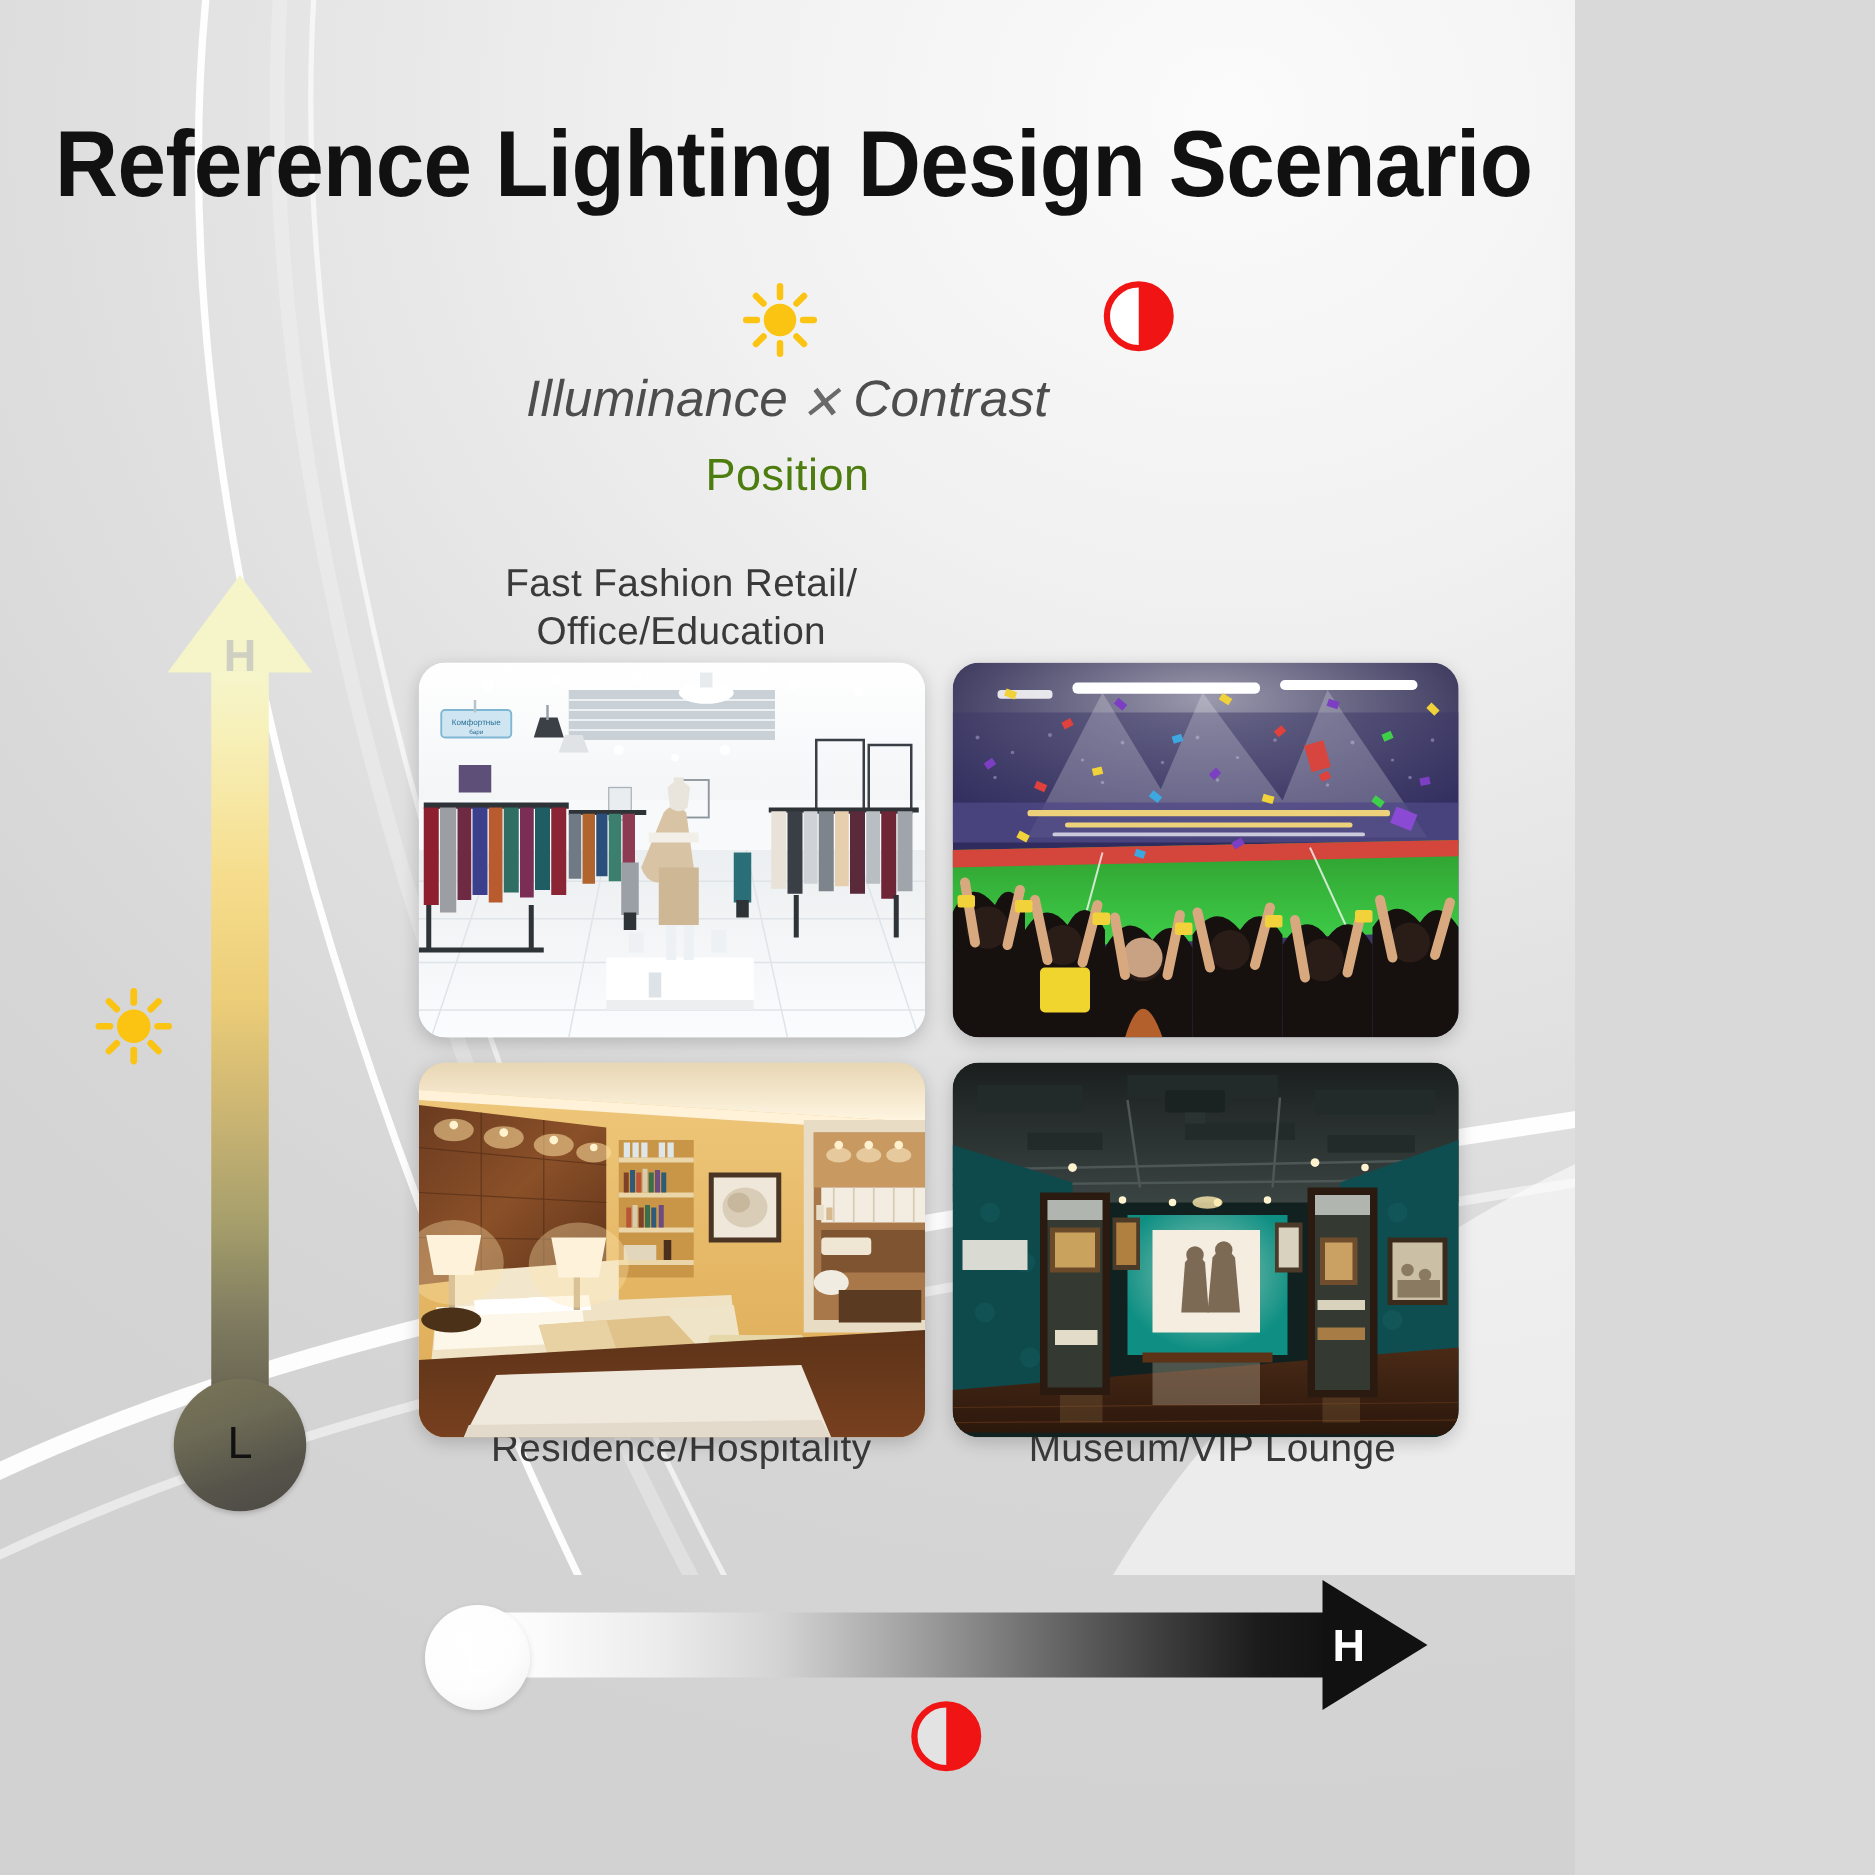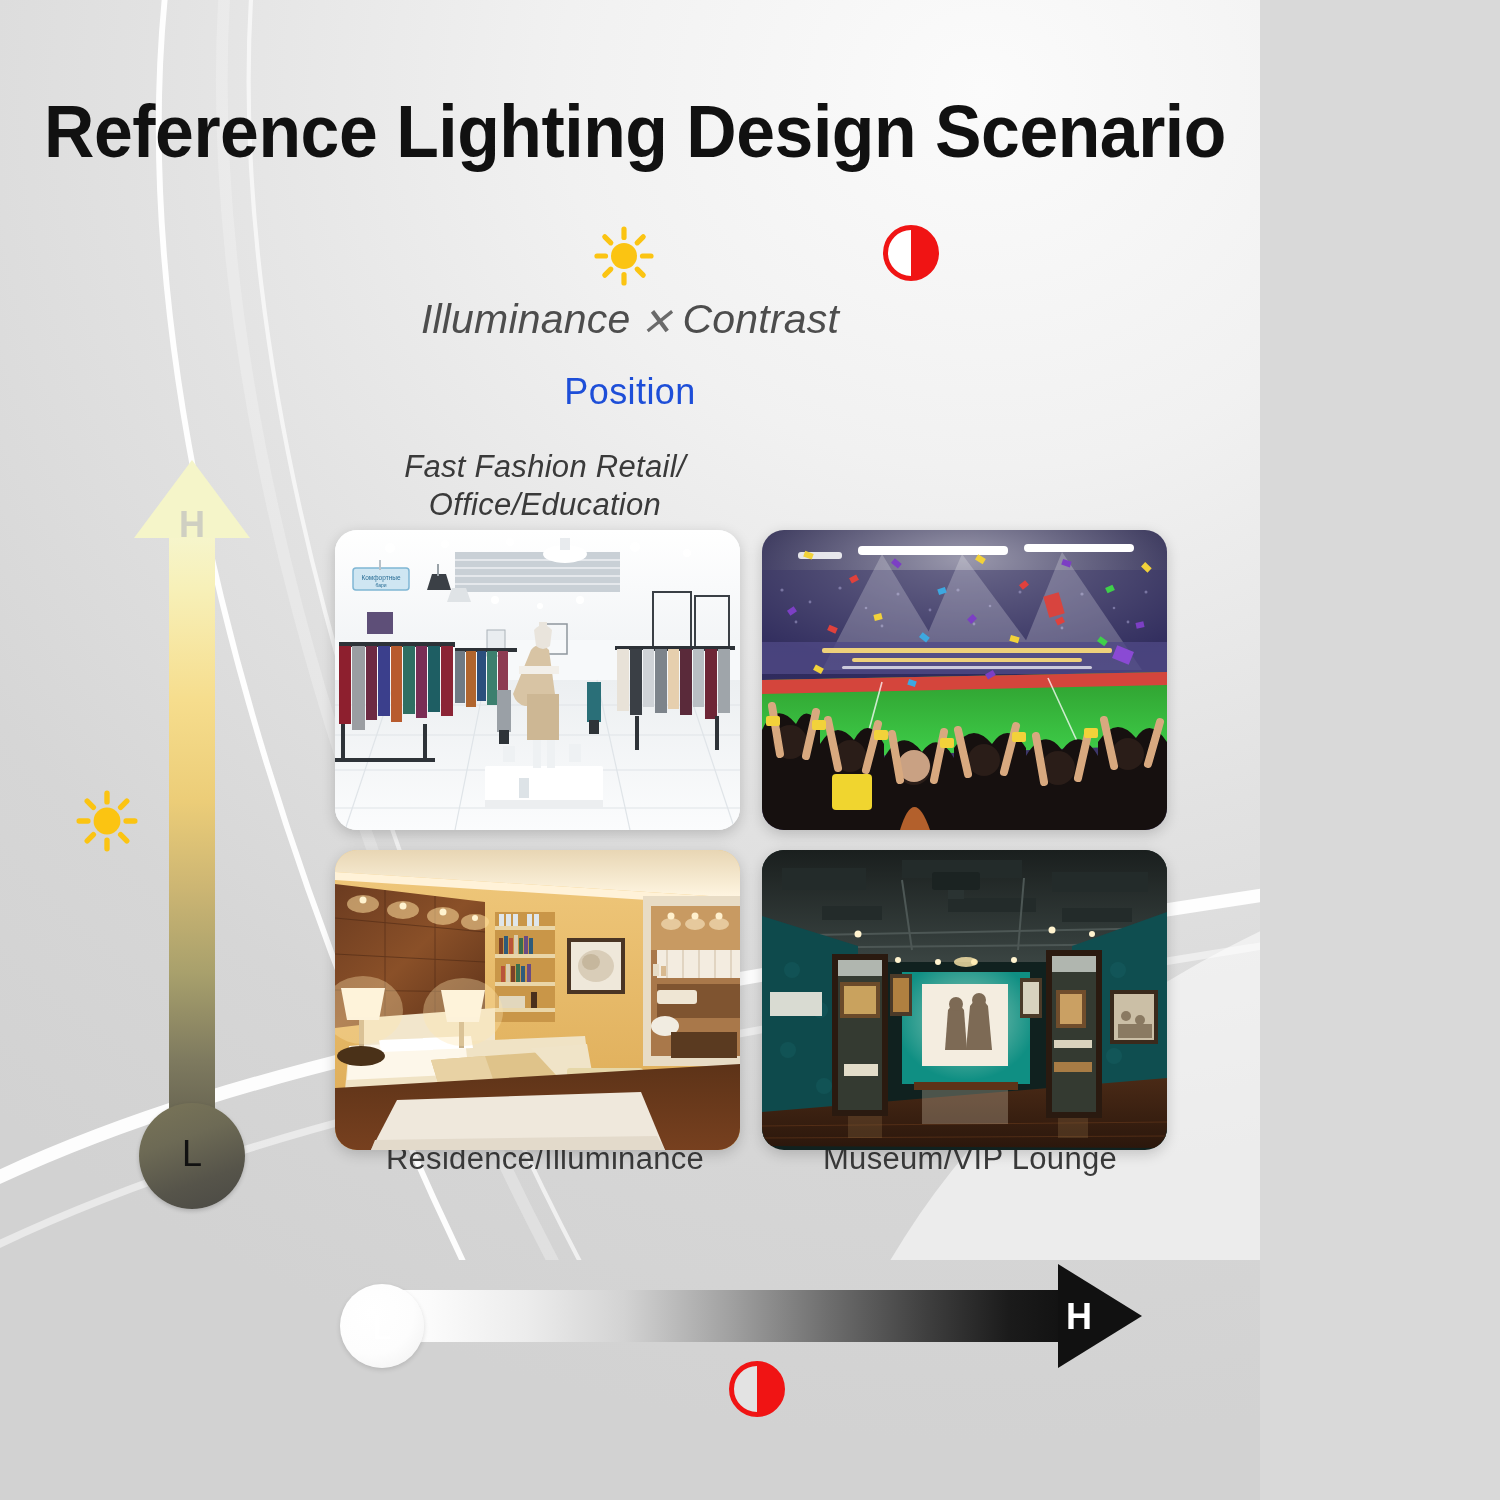--- a/index.html
+++ b/index.html
@@ -52,22 +52,22 @@
     display:inline-block;
     color:#6a6a6a;
     font-size:38px;
     font-weight:300;
     margin:0 10px;
     transform:translateY(2px);
   }
   .legend-sub{
     text-align:center;
     font-size:36px;
-    color:#1d4ed8;
-    margin-top:28px;
+    color:#4d7c0f;
+    margin-top:16px;
     letter-spacing:0.4px;
   }
 
   
   .v-axis{position:absolute;left:112px;top:455px;width:160px;height:760px;}
   .v-shaft{
     position:absolute;left:57px;top:72px;width:46px;height:620px;
     background:linear-gradient(to bottom,
       #f6f6cf 0%,
       #f7f0b8 10%,
@@ -142,21 +142,21 @@
 
   .cap{
     position:absolute;
     font-size:31px;
     color:#3a3a3a;
     line-height:1.22;
     letter-spacing:0.3px;
     white-space:pre-line;
     text-align:center;
   }
-  .cap-tl{left:0px;top:8px;width:430px;font-style:italic;}
+  .cap-tl{left:0px;top:8px;width:430px;}
   .cap-tr{left:435px;top:42px;width:410px;}
   .cap-bl{left:0px;top:700px;width:430px;}
   .cap-br{left:435px;top:700px;width:410px;}
 
   .tile{
     position:absolute;width:405px;height:300px;border-radius:22px;
     overflow:hidden;
     box-shadow:0 4px 14px rgba(0,0,0,.18);
   }
   .tile-tl{left:5px;top:90px;}
@@ -254,21 +254,21 @@
         <circle cx="31" cy="31" r="25.5" fill="#e3e3e3" stroke="#F01414" stroke-width="5"></circle>
         <path d="M31 5.5 A25.5 25.5 0 0 1 31 56.5 Z" fill="#F01414"></path>
       </svg>
     </span>
   </div>
 
   <div class="grid">
 
     <div class="cap cap-tl">Fast Fashion Retail/
 Office/Education</div>
-    <div class="cap cap-bl">Residence/Illuminance</div>
+    <div class="cap cap-bl">Residence/Hospitality</div>
     <div class="cap cap-br">Museum/VIP Lounge</div>
 
     <div class="tile tile-tl">
       <svg viewBox="0 0 405 300">
         <defs>
           <linearGradient id="rsFloor" x1="0" y1="0" x2="0" y2="1">
             <stop offset="0" stop-color="#eceff1"></stop>
               <stop offset="1" stop-color="#fbfcfd"></stop>
           </linearGradient>
           <linearGradient id="rsCeil" x1="0" y1="0" x2="0" y2="1">

